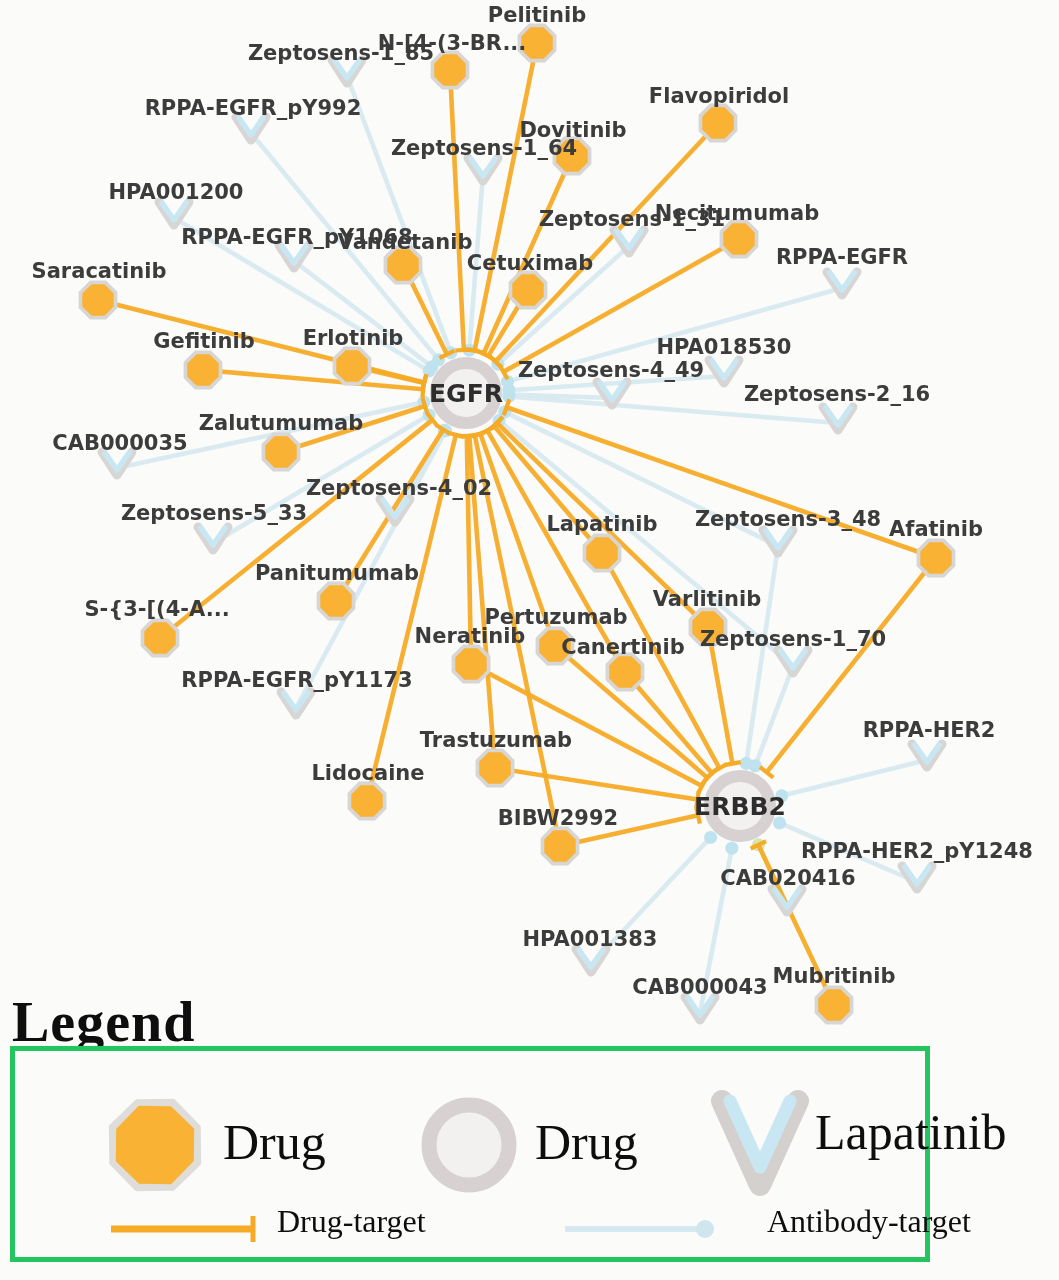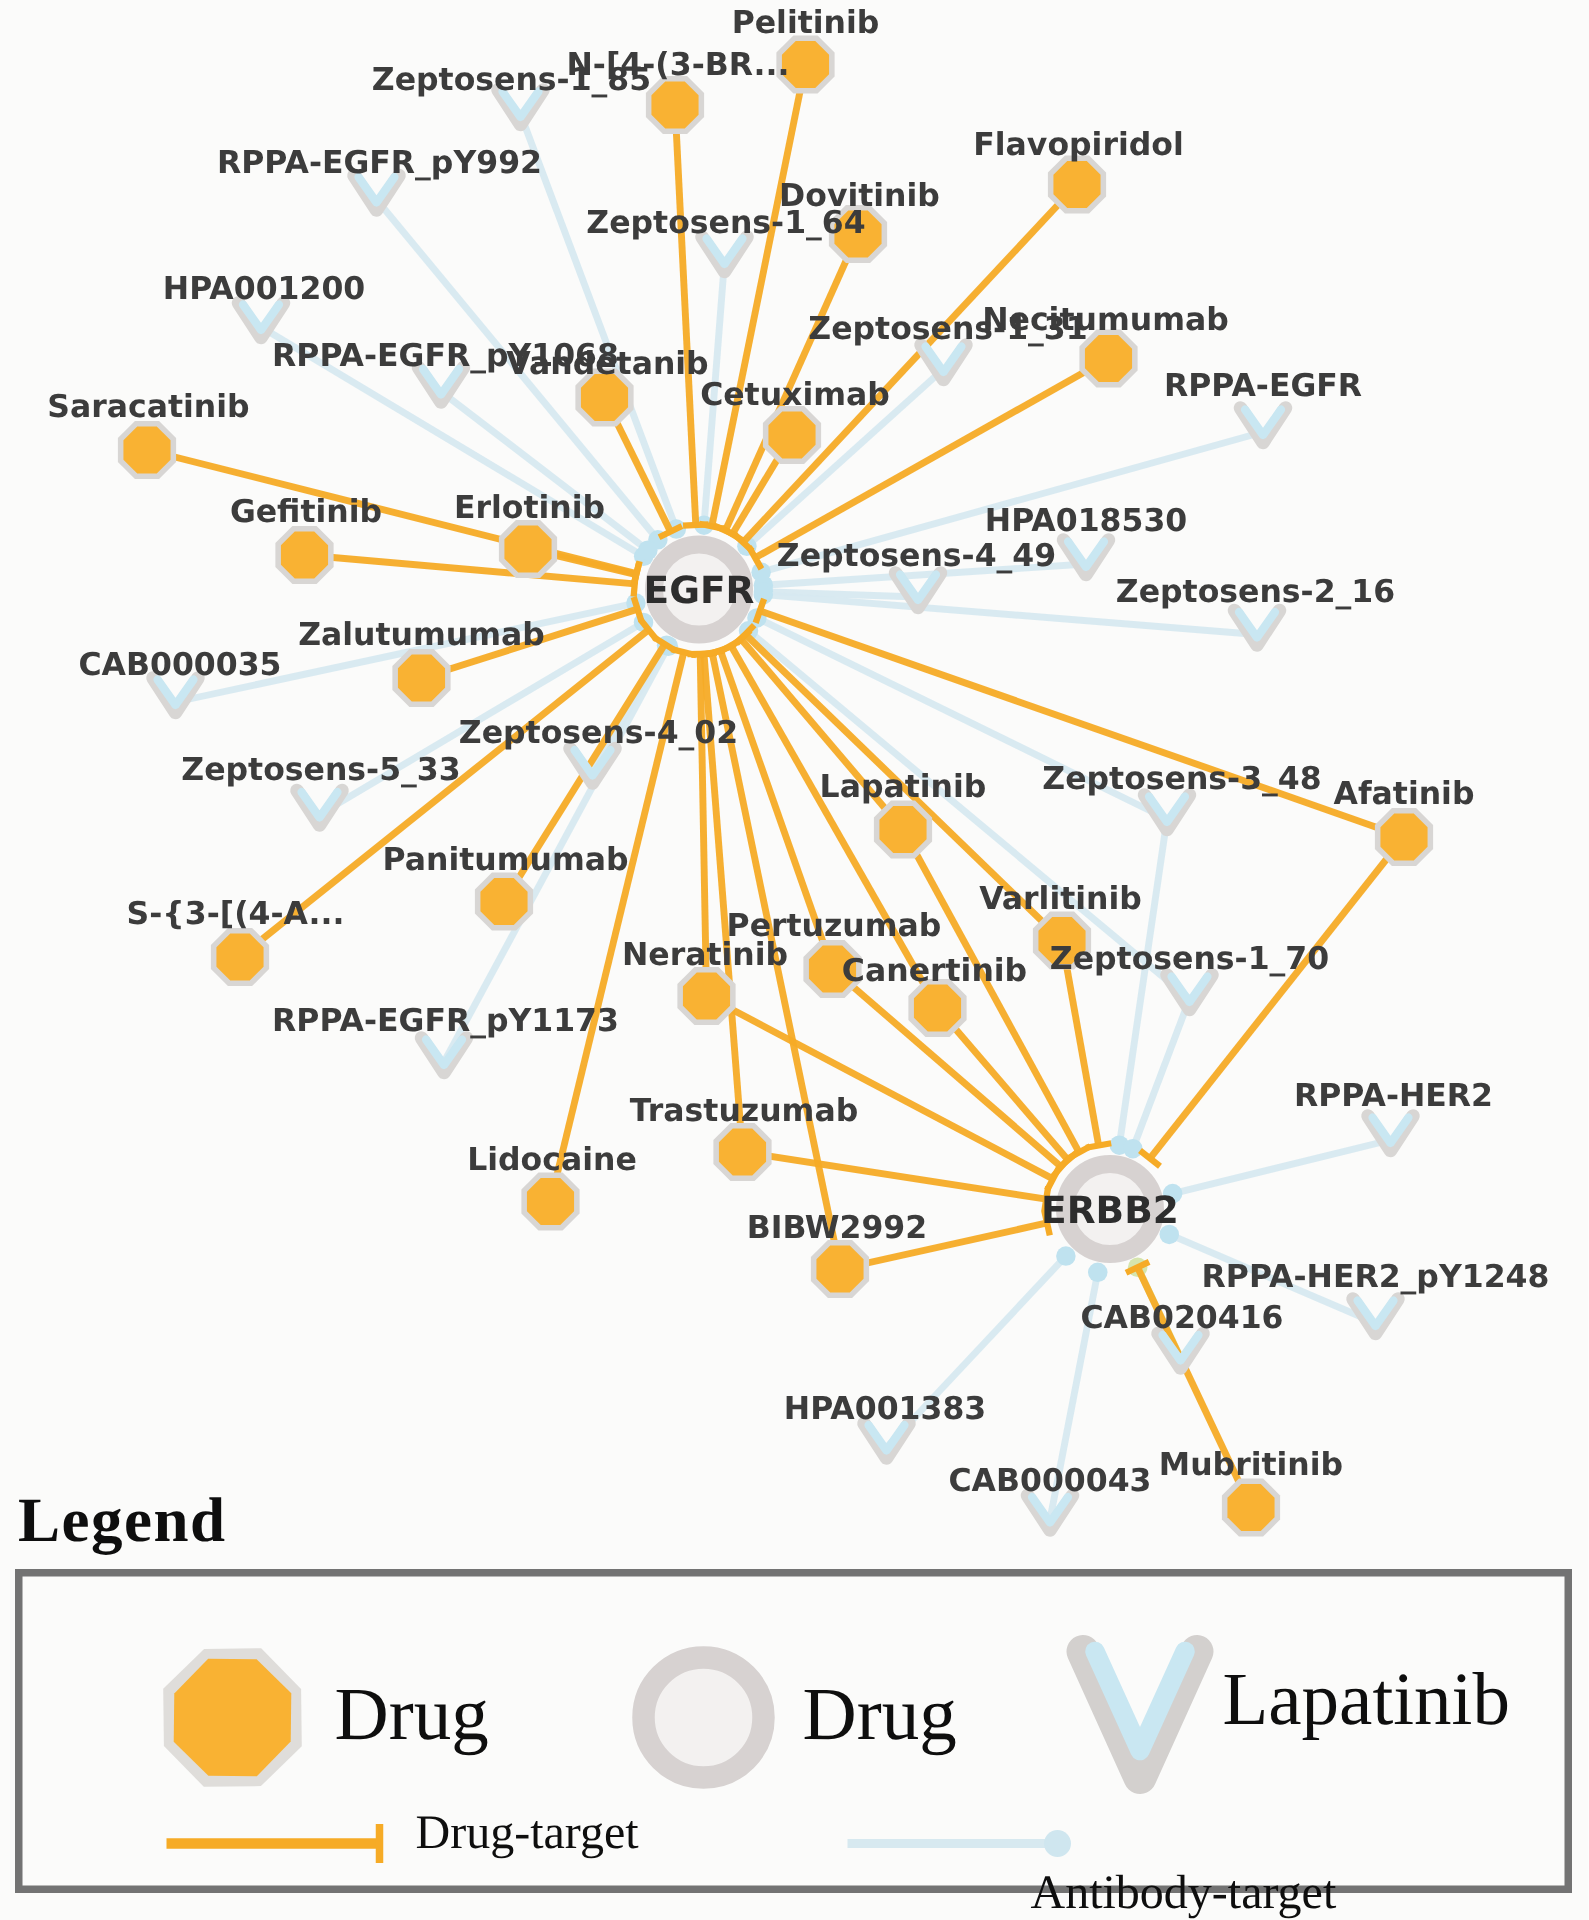--- a/index.html
+++ b/index.html
@@ -1,22 +1,22 @@
 <!DOCTYPE html>
 <html><head>
 <meta charset="utf-8">
 <style>
   html,body{margin:0;padding:0;background:#ffffff;}
   .stage{position:relative;width:1059px;height:1280px;background:#fbfbfa;overflow:hidden;
          font-family:"Liberation Sans",sans-serif;}
   #net{position:absolute;left:0;top:0;}
   .legend-title{position:absolute;left:12px;top:990px;font-family:"Liberation Serif",serif;
-        font-weight:bold;font-size:42px;color:#0e0e0e;letter-spacing:1px;}
-  .legend-box{position:absolute;left:10px;top:1046px;width:1038px;height:216px;
-        border:5px solid #737373;background:#fbfbfa;box-sizing:border-box;}
+        font-weight:bold;font-size:56px;color:#0e0e0e;letter-spacing:1px;}
+  .legend-box{position:absolute;left:10px;top:1046px;width:920px;height:216px;
+        border:5px solid #22c55e;background:#fbfbfa;box-sizing:border-box;}
   .legend-box .li{position:absolute;}
   .ltext{font-family:"Liberation Serif",serif;color:#0e0e0e;white-space:nowrap;}
   .row1{font-size:50px;}
   .row2{font-size:32px;}
 </style>
 </head>
 <body>
 
 <div class="stage">
 
@@ -399,16 +399,16 @@
       </svg>
     </span>
     <span class="li ltext row2" style="left:262px;top:152px;">Drug-target</span>
 
     <span class="li" style="left:546px;top:158px;">
       <svg width="160" height="40" viewBox="0 0 160 40">
         <line x1="4" y1="20" x2="140" y2="20" stroke="#d7e9f0" stroke-width="6"></line>
         <circle cx="144" cy="20" r="9" fill="#cfe6ef"></circle>
       </svg>
     </span>
-    <span class="li ltext row2" style="left:672px;top:152px;margin-top:40px;">Antibody-target</span>
+    <span class="li ltext row2" style="left:752px;top:152px;">Antibody-target</span>
   </div>
 
 </div>
 
 </body></html>

